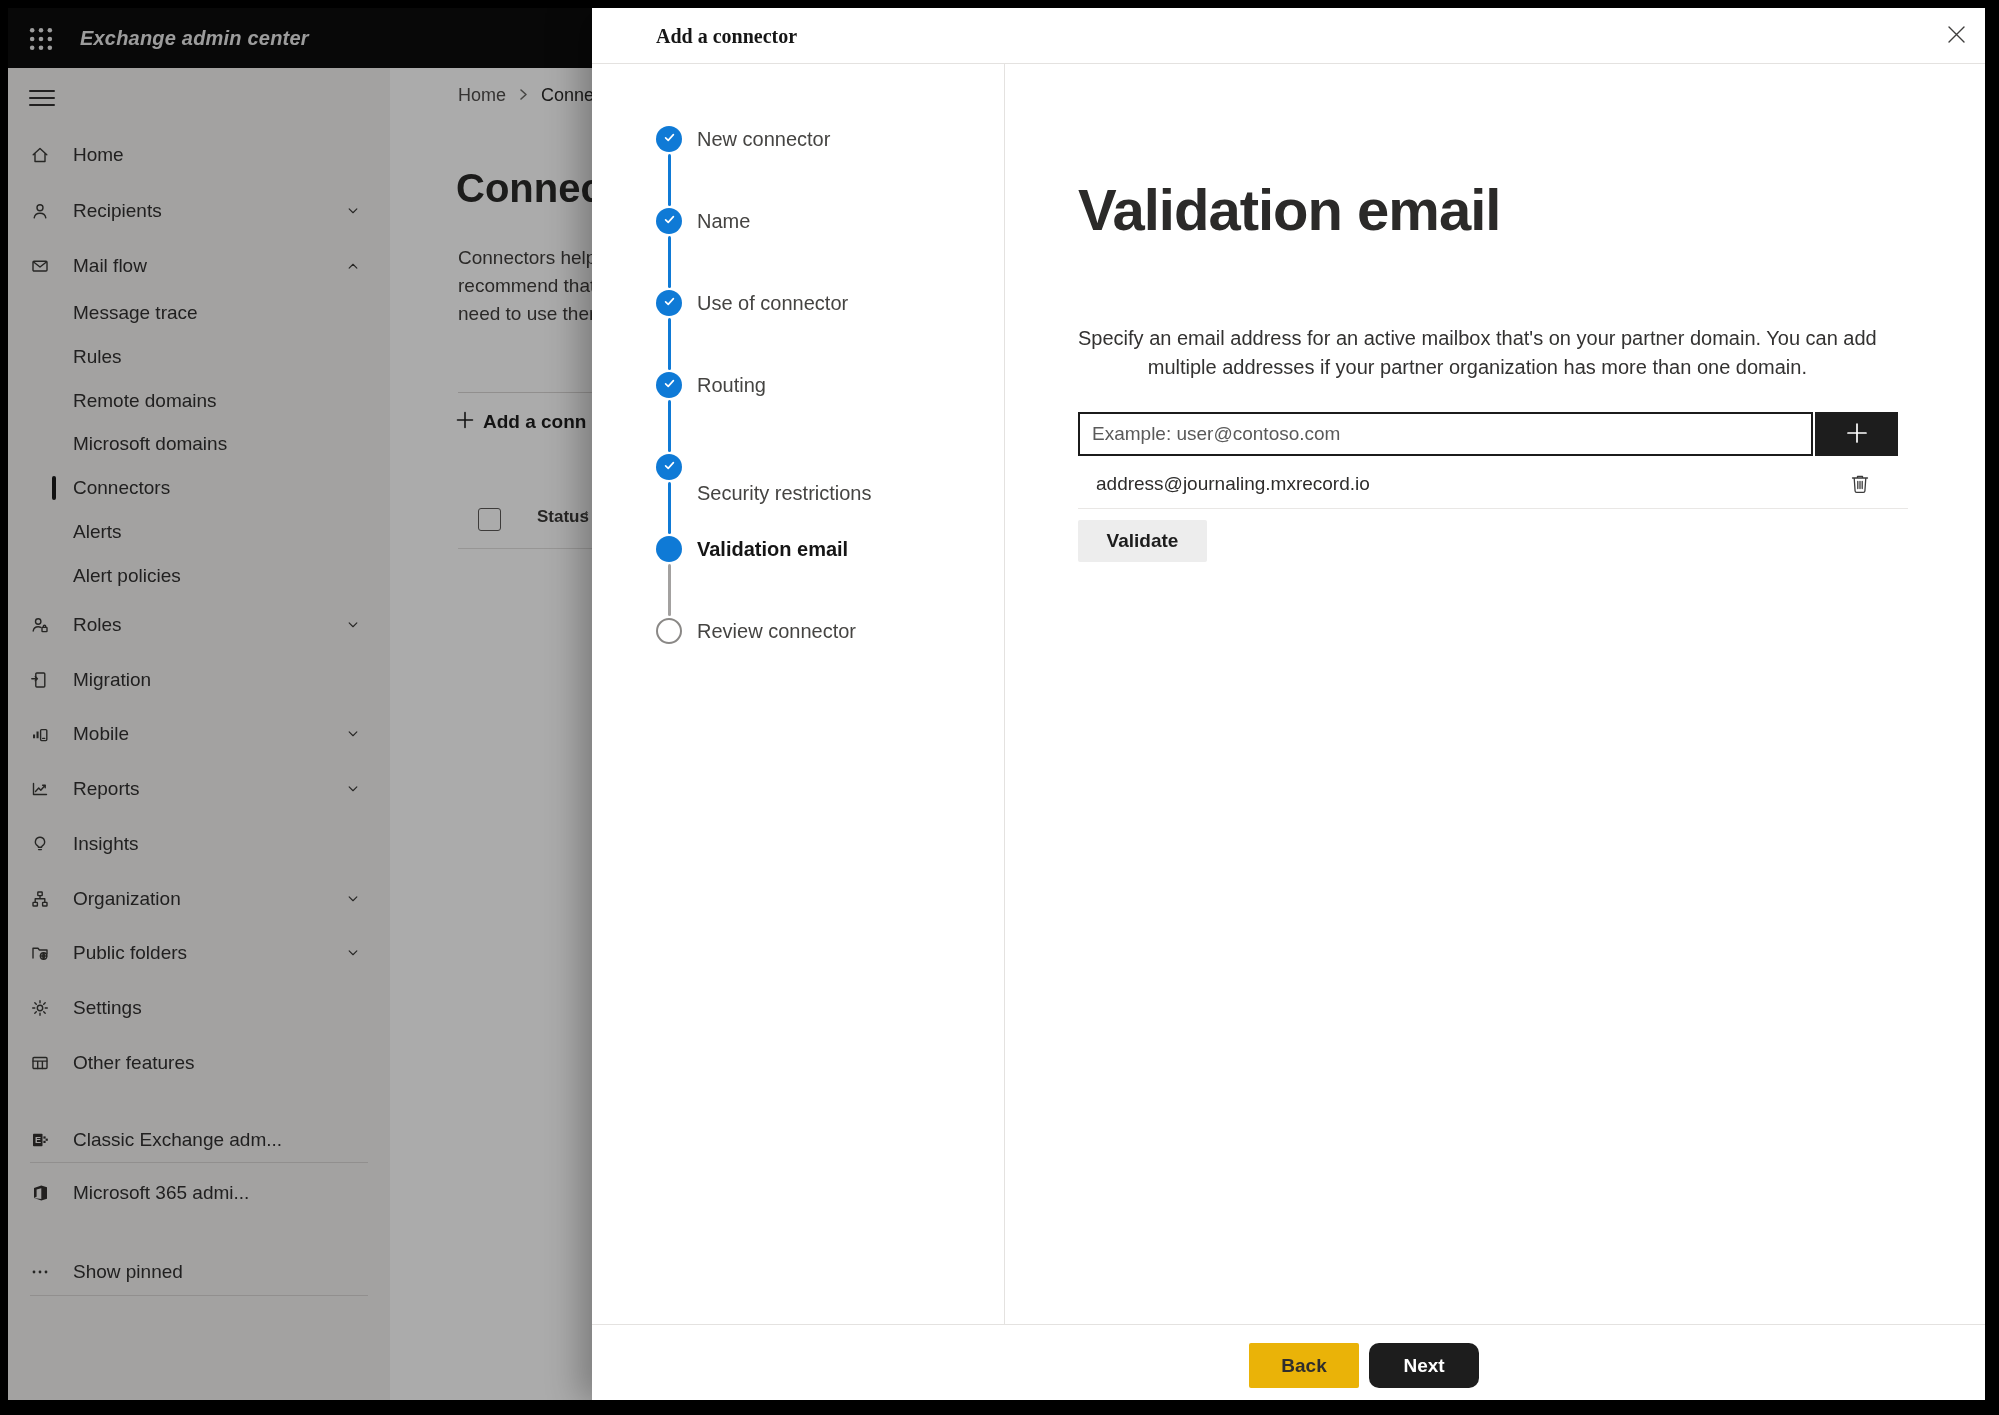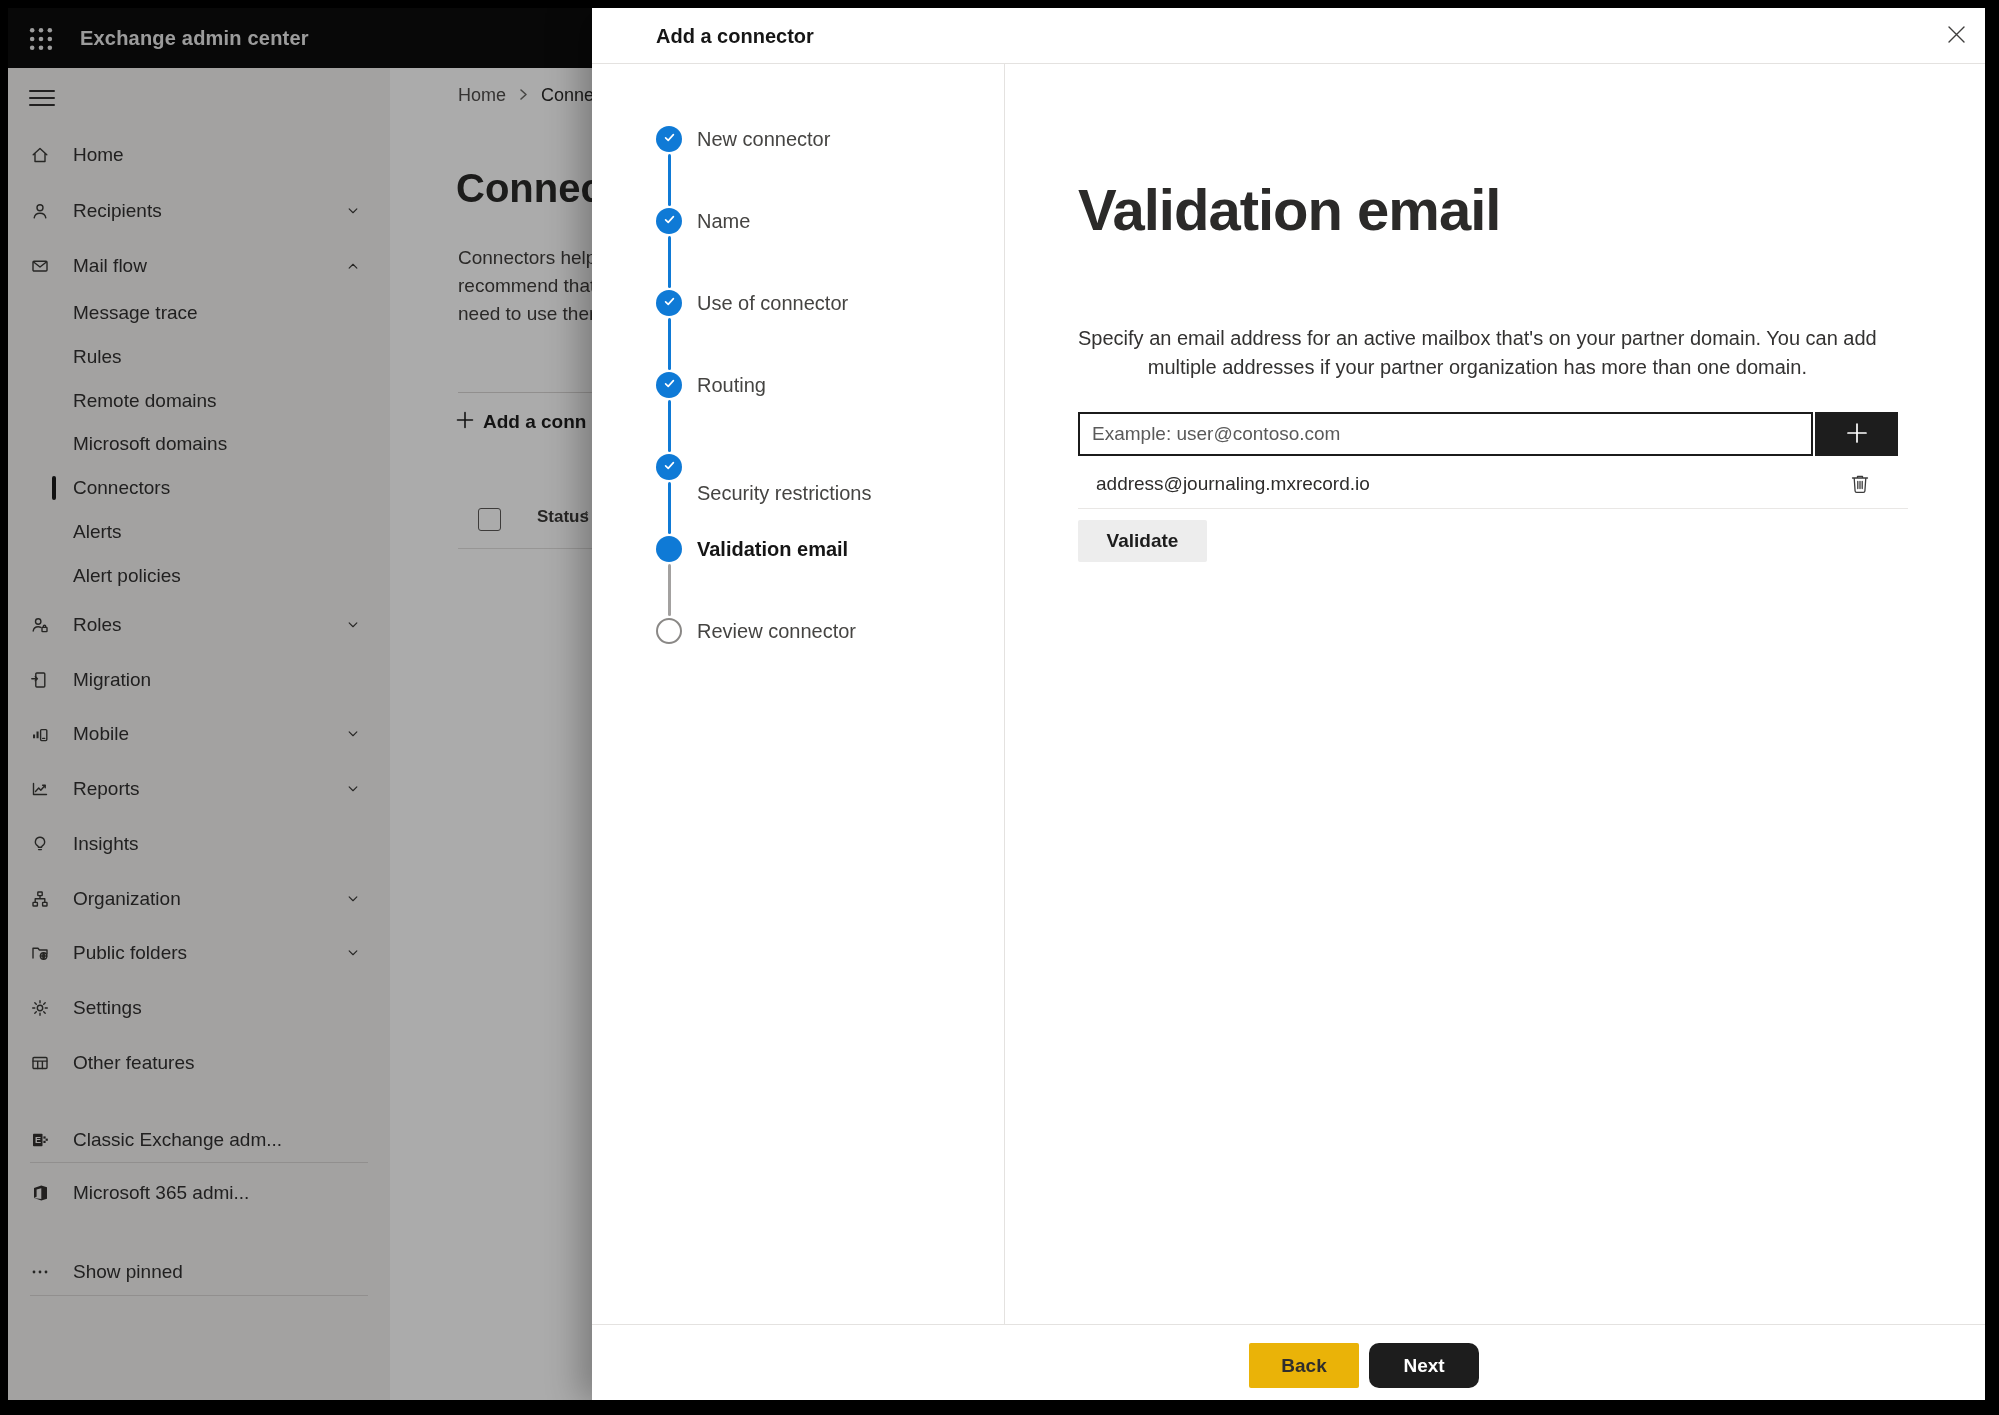--- a/index.html
+++ b/index.html
@@ -1,21 +1,21 @@
 <!DOCTYPE html>
 <html><head>
 <meta charset="utf-8">
 <style>
   html,body{margin:0;padding:0;width:1999px;height:1415px;background:#000;overflow:hidden;
     font-family:"Liberation Sans","DejaVu Sans",sans-serif;}
   *{box-sizing:border-box;}
   .screen{position:absolute;left:8px;top:8px;right:14px;bottom:15px;background:#fff;overflow:hidden;}
 
   
-  .appbar{position:absolute;left:0;top:0;width:584px;height:60px;background:#0c0c0c;z-index:1;}
+  .appbar{position:absolute;left:0;top:0;width:584px;height:60px;background:#0c0c0c;z-index:1;font-style:italic;}
   .waffle{position:absolute;left:16px;top:14px;width:34px;height:34px;display:flex;align-items:center;justify-content:center;cursor:pointer;}
   .appbar-title{position:absolute;left:72px;top:0;line-height:60px;font-size:20px;font-weight:600;color:#e9e9e9;letter-spacing:.2px;}
 
   
   .sidebar{position:absolute;left:0;top:60px;width:382px;bottom:0;background:#f3f2f1;z-index:1;}
   .hamburger{position:absolute;left:20px;top:16px;width:28px;height:28px;}
   .side-item{position:absolute;left:0;right:0;height:40px;cursor:pointer;}
   .side-item .icon{position:absolute;left:22px;top:10px;}
   .side-item .lbl{position:absolute;left:65px;top:0;line-height:40px;font-size:19px;color:#323130;white-space:nowrap;}
   .side-item .chev{position:absolute;left:338px;top:13px;}
@@ -40,21 +40,21 @@
   .sort-arrow{position:absolute;left:193px;top:438px;font-size:14px;color:#4a4948;}
   .main-div2{position:absolute;left:68px;right:0;top:480px;height:1px;background:#e2e0de;}
 
   
   .scrim{position:absolute;inset:0;background:rgba(0,0,0,.33);z-index:5;}
 
   
   .modal{position:absolute;left:584px;top:0;right:0;bottom:0;background:#fff;z-index:10;
     box-shadow:-12px 0 32px rgba(0,0,0,.28);}
   .modal-header{position:absolute;left:0;right:0;top:0;height:56px;border-bottom:1px solid #e4e2e0;}
-  .modal-title{position:absolute;left:64px;top:0;line-height:56px;font-size:20px;font-weight:700;color:#161616;}
+  .modal-title{position:absolute;left:64px;top:0;line-height:56px;font-size:20px;font-weight:700;color:#161616;font-family:Liberation Serif, serif;}
   .close-btn{position:absolute;right:14px;top:13px;width:30px;height:30px;display:flex;align-items:center;justify-content:center;cursor:pointer;background:none;border:none;padding:0;}
   .close-btn svg{width:21px;height:21px;fill:none;stroke:#3f3e3d;stroke-width:1.4;stroke-linecap:round;}
 
   .stepper{position:absolute;left:0;top:56px;width:413px;bottom:76px;border-right:1px solid #e4e2e0;}
   .step-circle{position:absolute;left:64px;width:26px;height:26px;border-radius:50%;display:flex;align-items:center;justify-content:center;}
   .step-circle.done,.step-circle.current{background:#0f7ad6;}
   .step-circle.upcoming{background:#fff;border:2px solid #8a8886;}
   .step-circle svg{width:15px;height:15px;fill:none;stroke:#fff;stroke-width:2.2;stroke-linecap:round;stroke-linejoin:round;}
   .step-label{position:absolute;left:105px;height:28px;line-height:28px;font-size:20px;color:#454442;white-space:nowrap;}
   .step-label.current{font-weight:700;color:#151515;}

